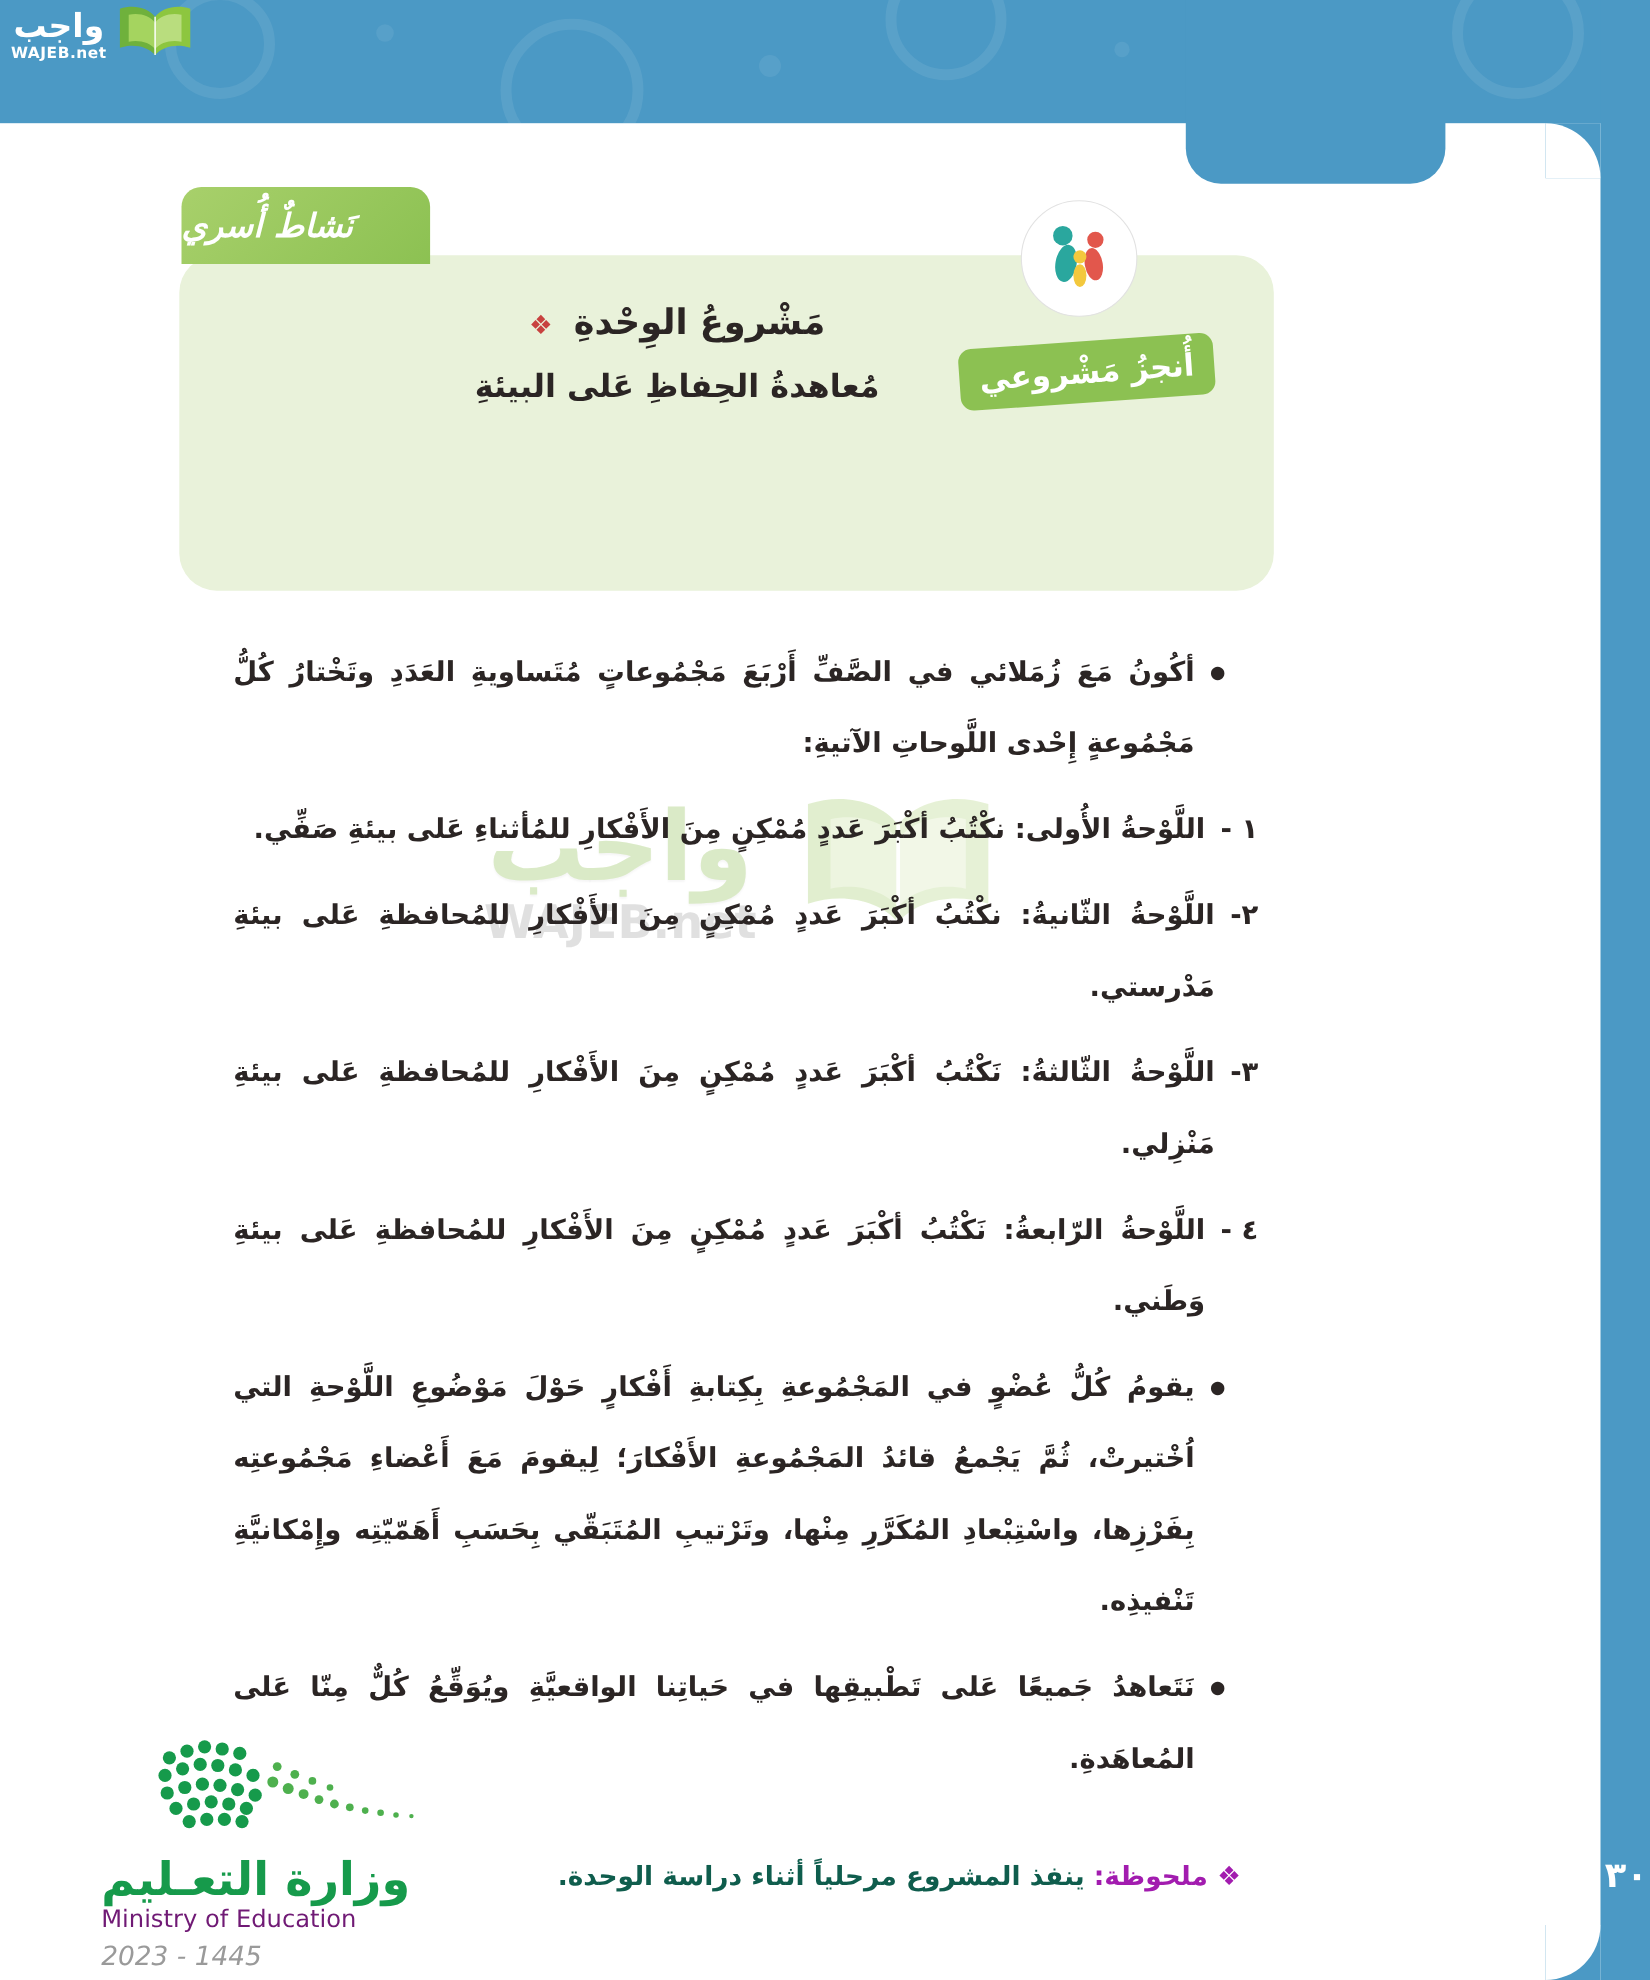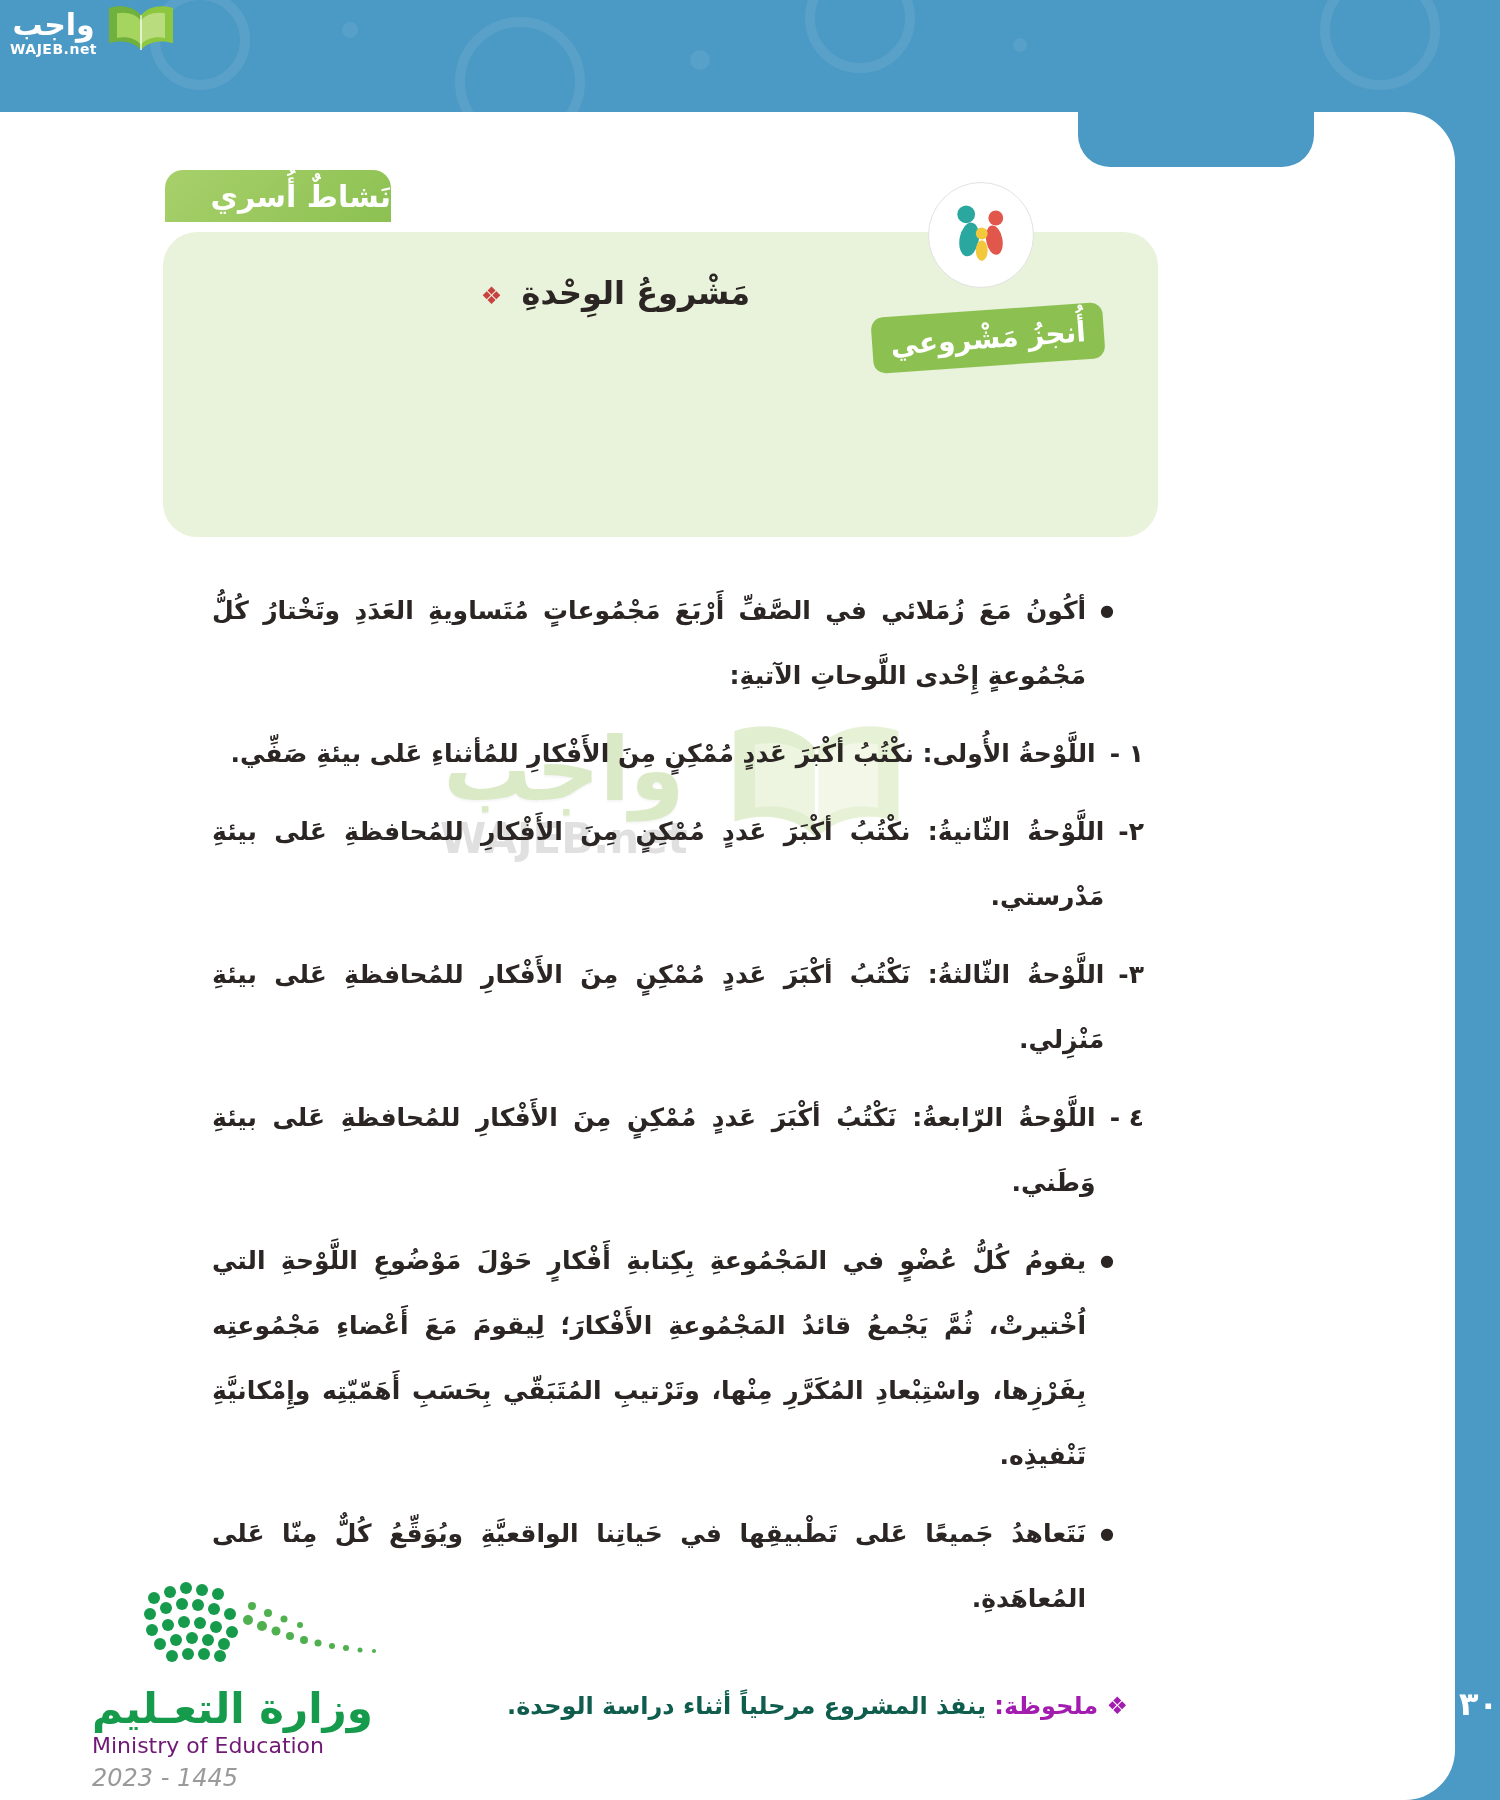--- a/index.html
+++ b/index.html
@@ -19,23 +19,23 @@
   .fillet-tr::before{border-top-right-radius:50px;}
   .fillet-br{bottom:0;right:45px;}
   .fillet-br::before{border-bottom-right-radius:50px;}
   
   .brand{position:absolute;top:2px;left:10px;display:flex;align-items:center;gap:4px;z-index:2;}
   .brand-text{display:flex;flex-direction:column;align-items:center;}
   .brand-ar{font-size:30px;font-weight:bold;color:#fff;direction:rtl;line-height:1.1;}
   .brand-site{font-size:14px;font-weight:bold;color:#fff;letter-spacing:.5px;direction:ltr;}
   .brand-book{width:80px;height:60px;}
   
-  .family-tab{position:absolute;top:170px;left:165px;width:226px;height:52px;z-index:3;
+  .family-tab{position:absolute;top:170px;left:165px;width:226px;height:70px;z-index:3;
     background:linear-gradient(135deg,#a8d06b,#8cc152);border-radius:18px 18px 0 0;
-    display:flex;align-items:center;justify-content:flex-start;color:#fff;font-size:30px;font-weight:bold;}
+    display:flex;align-items:center;justify-content:flex-end;color:#fff;font-size:30px;font-weight:bold;font-style:italic;}
   
   .activity-box{position:absolute;top:232px;left:163px;width:995px;height:305px;background:#e9f2da;border-radius:34px;z-index:2;direction:rtl;}
   .family-icon{position:absolute;top:-50px;right:124px;width:106px;height:106px;border-radius:50%;
     background:#fff;border:1px solid #e2e2e2;display:flex;align-items:center;justify-content:center;z-index:3;}
   .badge{position:absolute;top:78px;right:54px;width:232px;height:56px;background:#8cc152;border-radius:12px;
     transform:rotate(-4deg);display:flex;align-items:center;justify-content:center;color:#fff;font-size:28px;font-weight:bold;}
   .box-title{position:absolute;top:42px;right:250px;left:160px;text-align:center;font-size:32px;font-weight:bold;color:#2b2524;}
   .box-title .mark{color:#c8423f;font-size:24px;margin-right:8px;}
   .box-subtitle{position:absolute;top:102px;right:250px;left:160px;text-align:center;font-size:29px;font-weight:bold;color:#2b2524;}
   .box-paragraph{position:absolute;top:158px;right:36px;left:36px;font-size:27px;font-weight:bold;line-height:2.05;
@@ -118,20 +118,21 @@
       <circle cx="51" cy="48" r="8" fill="#f3c83d"></circle>
     </svg>
   </div>
   <div class="badge">
     <span>أُنجزُ مَشْروعي</span>
   </div>
   <h2 class="box-title">
     <span>مَشْروعُ الوِحْدةِ</span>
     <span class="mark">❖</span>
   </h2>
+  <h3 class="box-subtitle">مُعاهدةُ الحِفاظِ عَلى البيئةِ</h3>
 </section>
 
 <main class="content">
   <div class="li bullet">
     <span class="dot">●</span>
     <span class="li-text">أكُونُ مَعَ زُمَلائي في الصَّفِّ أَرْبَعَ مَجْمُوعاتٍ مُتَساويةِ العَدَدِ وتَخْتارُ كُلُّ مَجْمُوعةٍ إِحْدى اللَّوحاتِ الآتيةِ:</span>
   </div>
   <div class="li numbered">
     <span class="num">١ -</span>
     <span class="li-text">اللَّوْحةُ الأُولى: نكْتُبُ أكْبَرَ عَددٍ مُمْكِنٍ مِنَ الأَفْكارِ للمُأثناءِ عَلى بيئةِ صَفِّي.</span>

